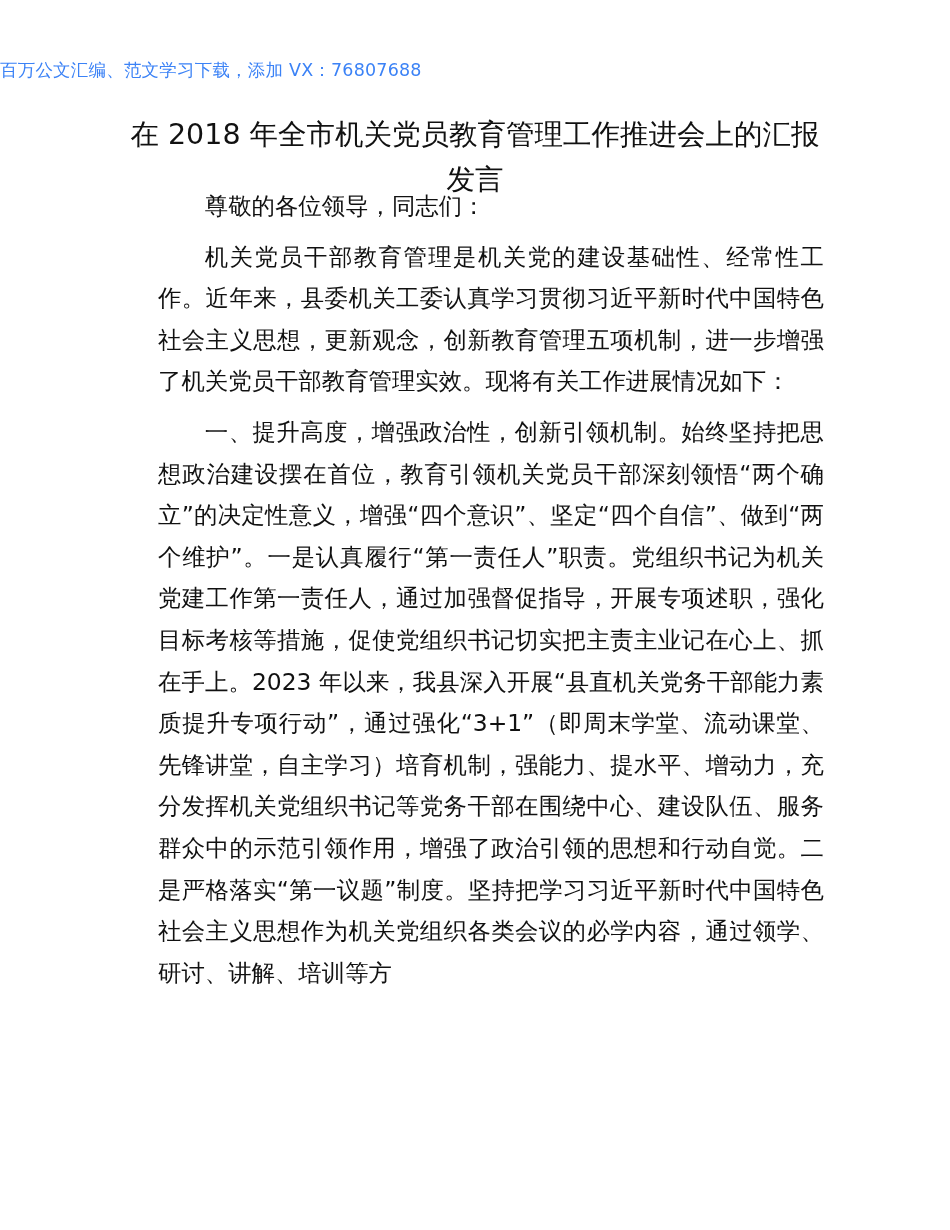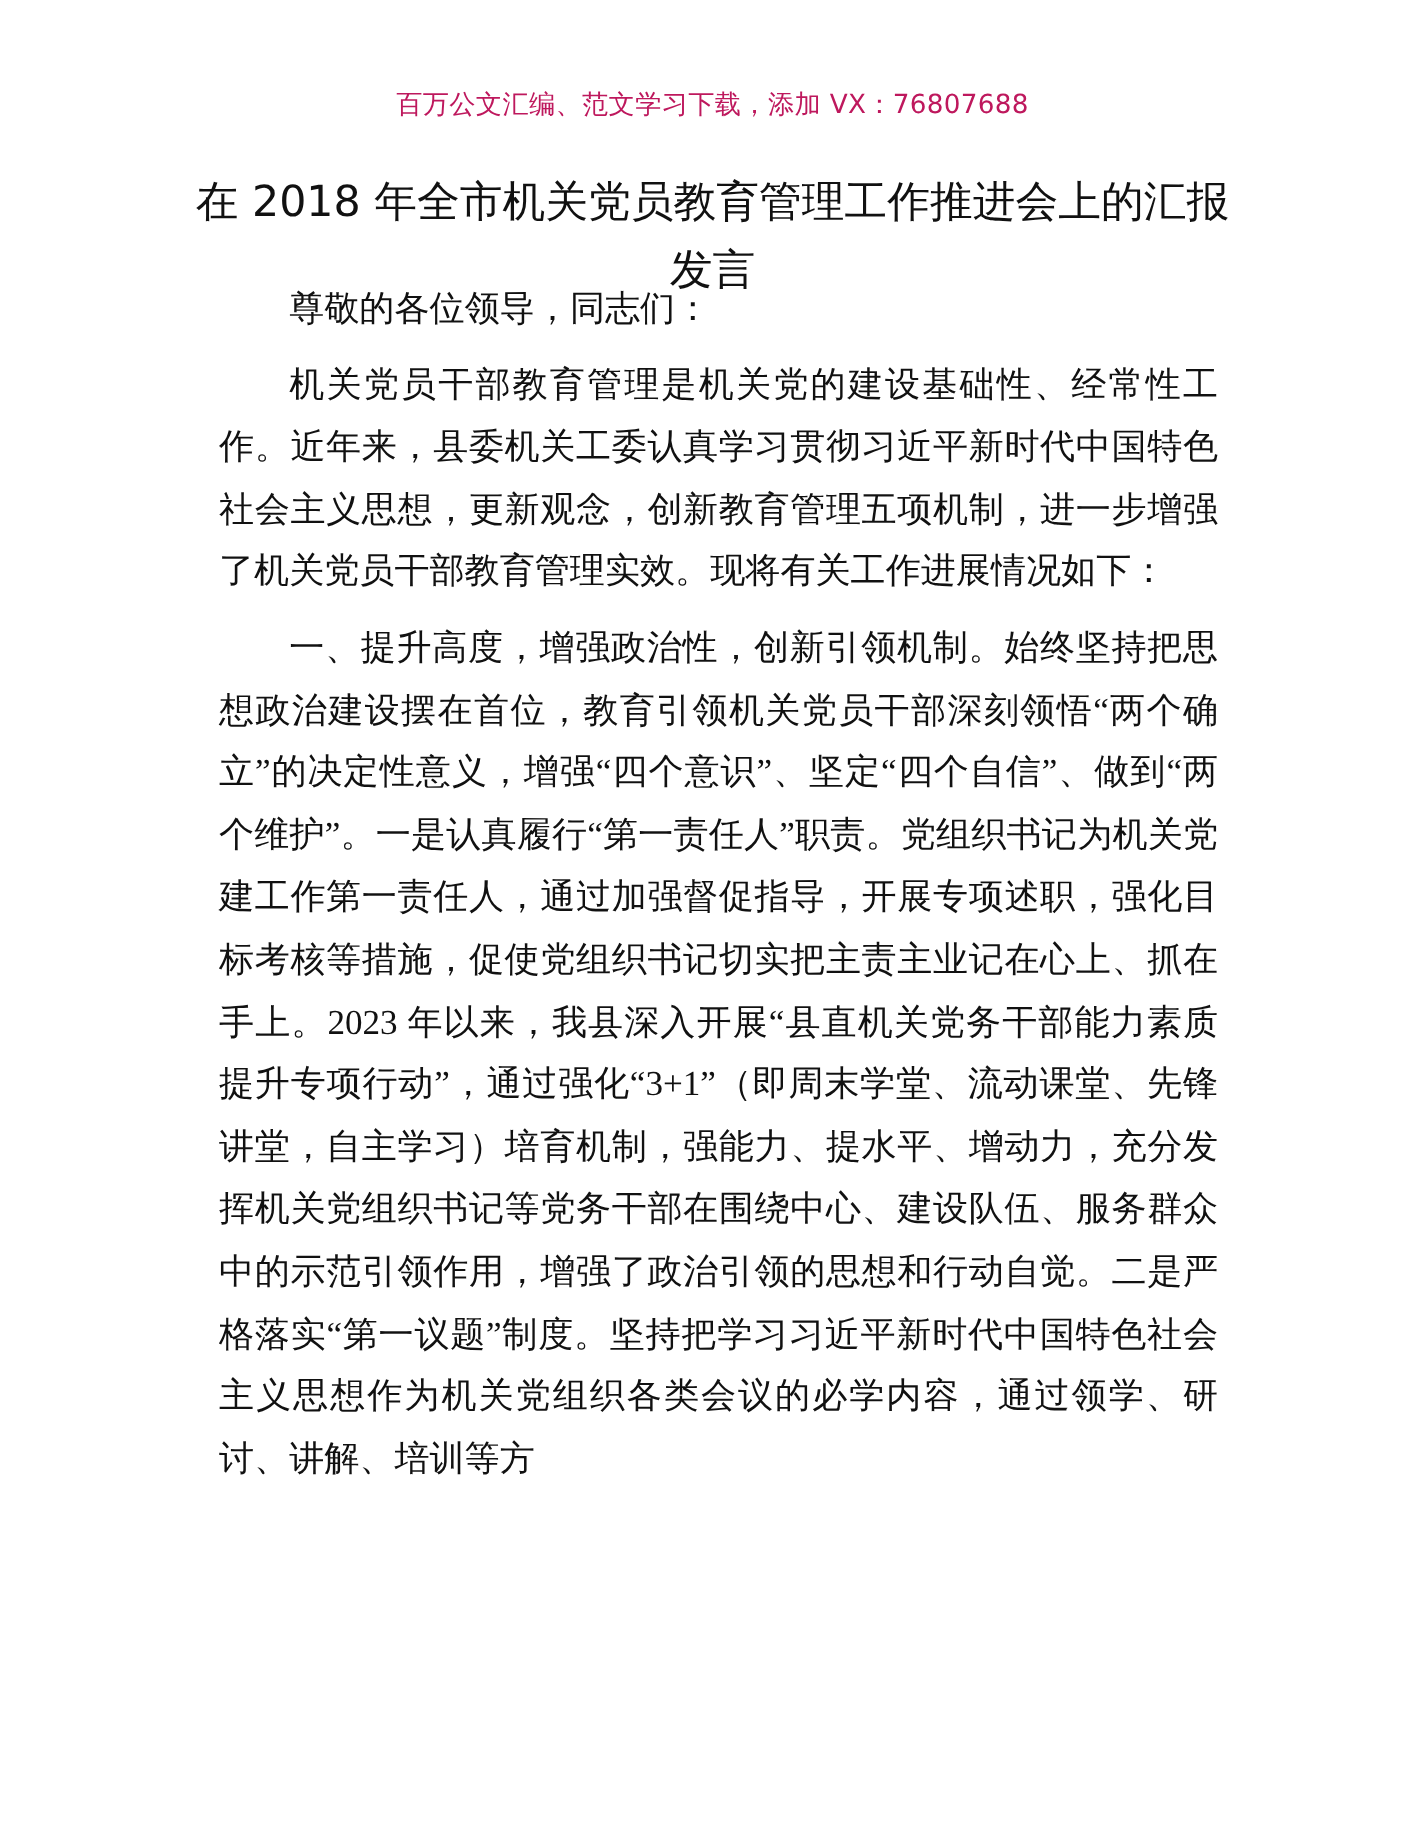--- a/index.html
+++ b/index.html
@@ -13,49 +13,47 @@
       position: relative;
       overflow: hidden;
       font-family: "DejaVu Sans", "Liberation Sans", sans-serif;
       color: #1a1a1a;
     }
     .watermark {
       position: absolute;
       top: 57px;
       left: 0;
       width: 950px;
-      text-align: center;
       font-size: 17.5px;
-      color: #be185d;
+      color: #3b82f6;
       letter-spacing: 0.2px;
       line-height: 26px;
     }
     .doc-title {
       position: absolute;
       top: 112px;
       left: 120px;
       width: 710px;
       text-align: center;
       font-size: 28.5px;
       line-height: 45px;
       color: #111111;
       font-weight: normal;
       margin: 0;
     }
     .body-text {
       position: absolute;
       top: 186px;
-      left: 146px;
+      left: 158px;
       width: 670px;
       font-size: 23.4px;
       line-height: 41.6px;
       color: #111111;
       text-align: justify;
       text-justify: inter-character;
-      font-family: Liberation Serif, serif;
     }
     .para {
       margin: 0 4px 9px 0;
       text-indent: 2em;
       word-break: break-all;
     }
     .salutation {
       text-indent: 2em;
       margin: 0 0 9px 0;
     }

